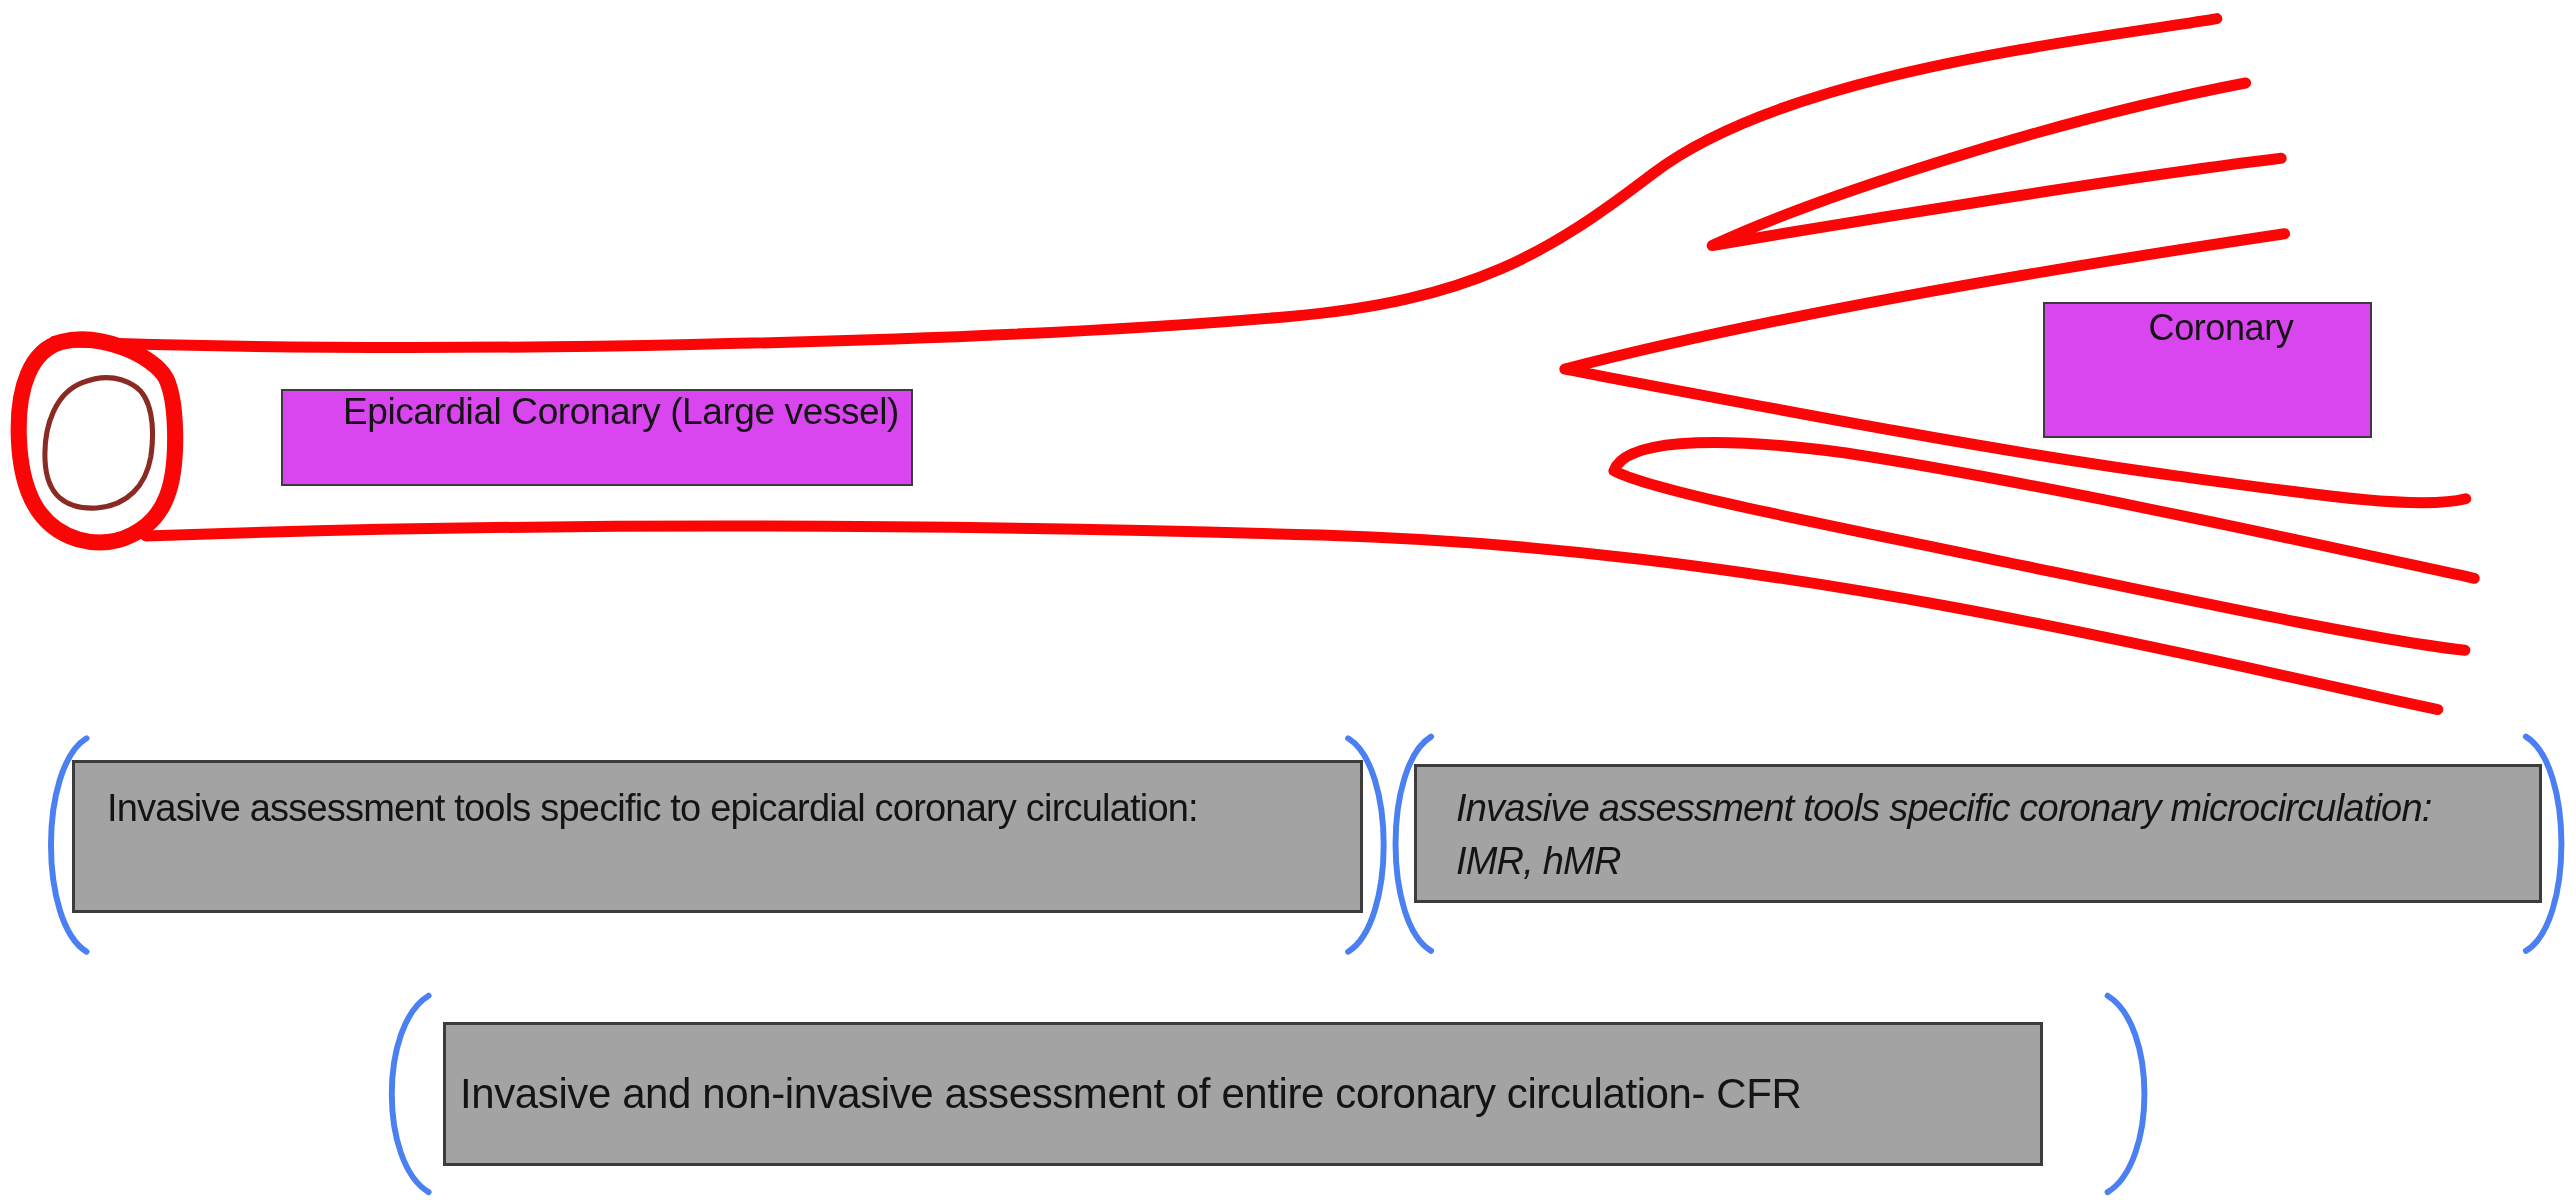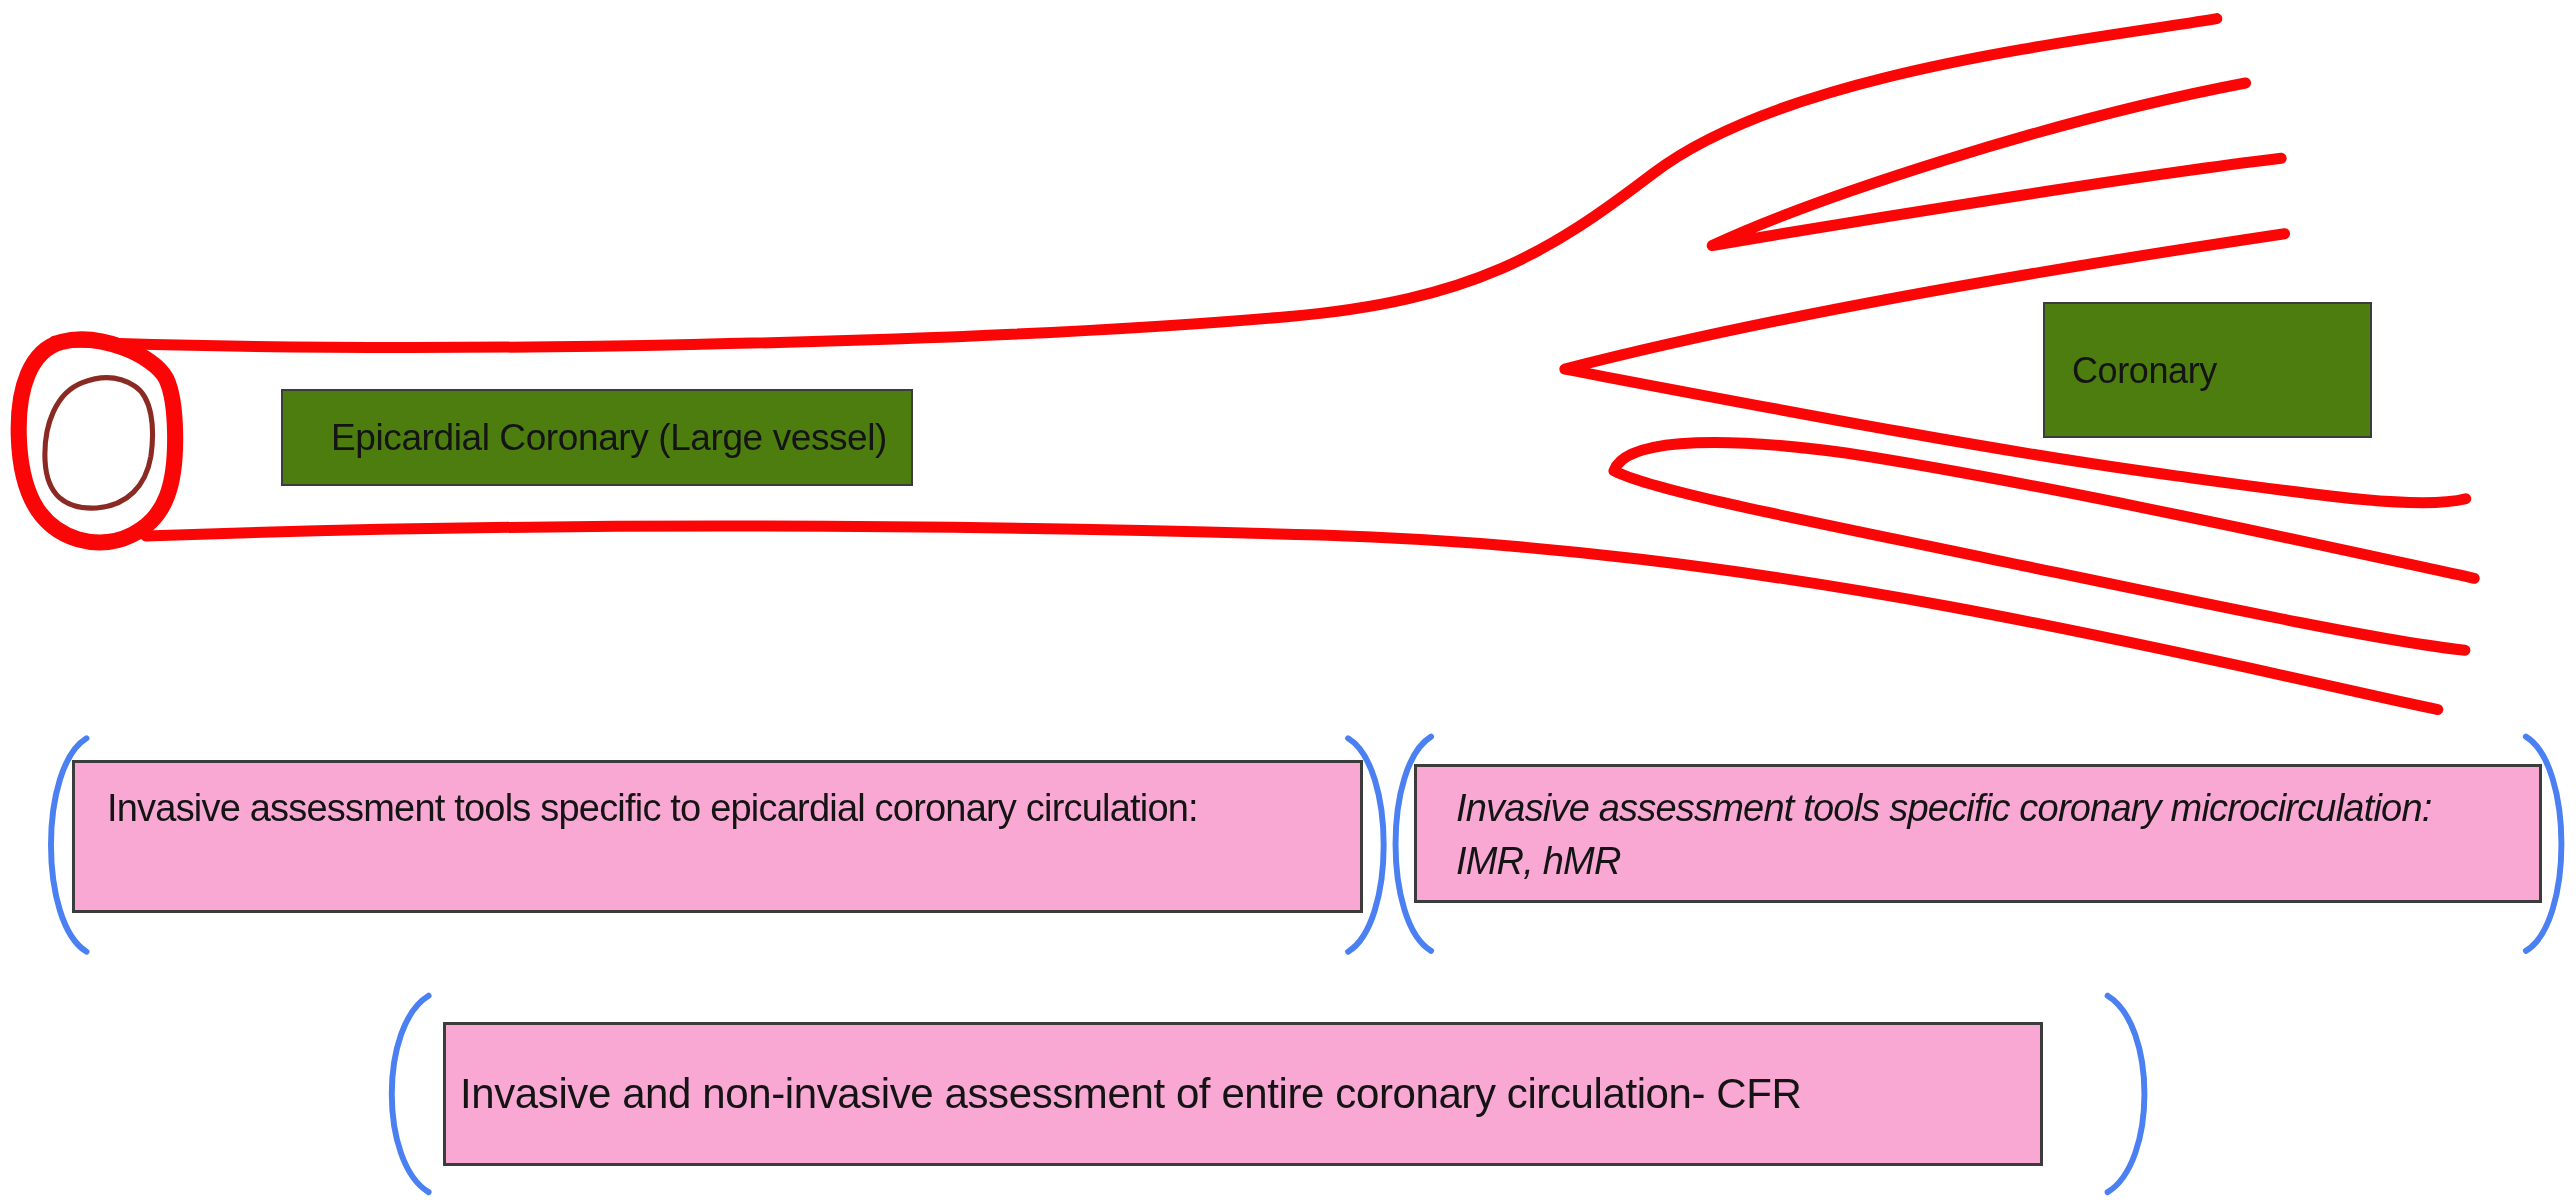--- a/index.html
+++ b/index.html
@@ -16,31 +16,31 @@
 
   .vessel-svg {
     position: absolute;
     left: 0; top: 0;
     width: 2576px;
     height: 1204px;
   }
 
   .label-box {
     position: absolute;
-    background: #4d7c0f;
+    background: #d946ef;
     border: 2.5px solid #3c3c3c;
     color: #141414;
     display: flex;
-    flex-direction: column;
+    flex-direction: row;
     justify-content: center;
   }
 
   .assess-box {
     position: absolute;
-    background: #f9a8d4;
+    background: #a3a3a3;
     border: 3.4px solid #3c3c3c;
     color: #141414;
     display: flex;
     flex-direction: column;
     justify-content: flex-start;
   }
 
   .epicardial-label {
     left: 281px; top: 389px;
     width: 632px; height: 97px;

